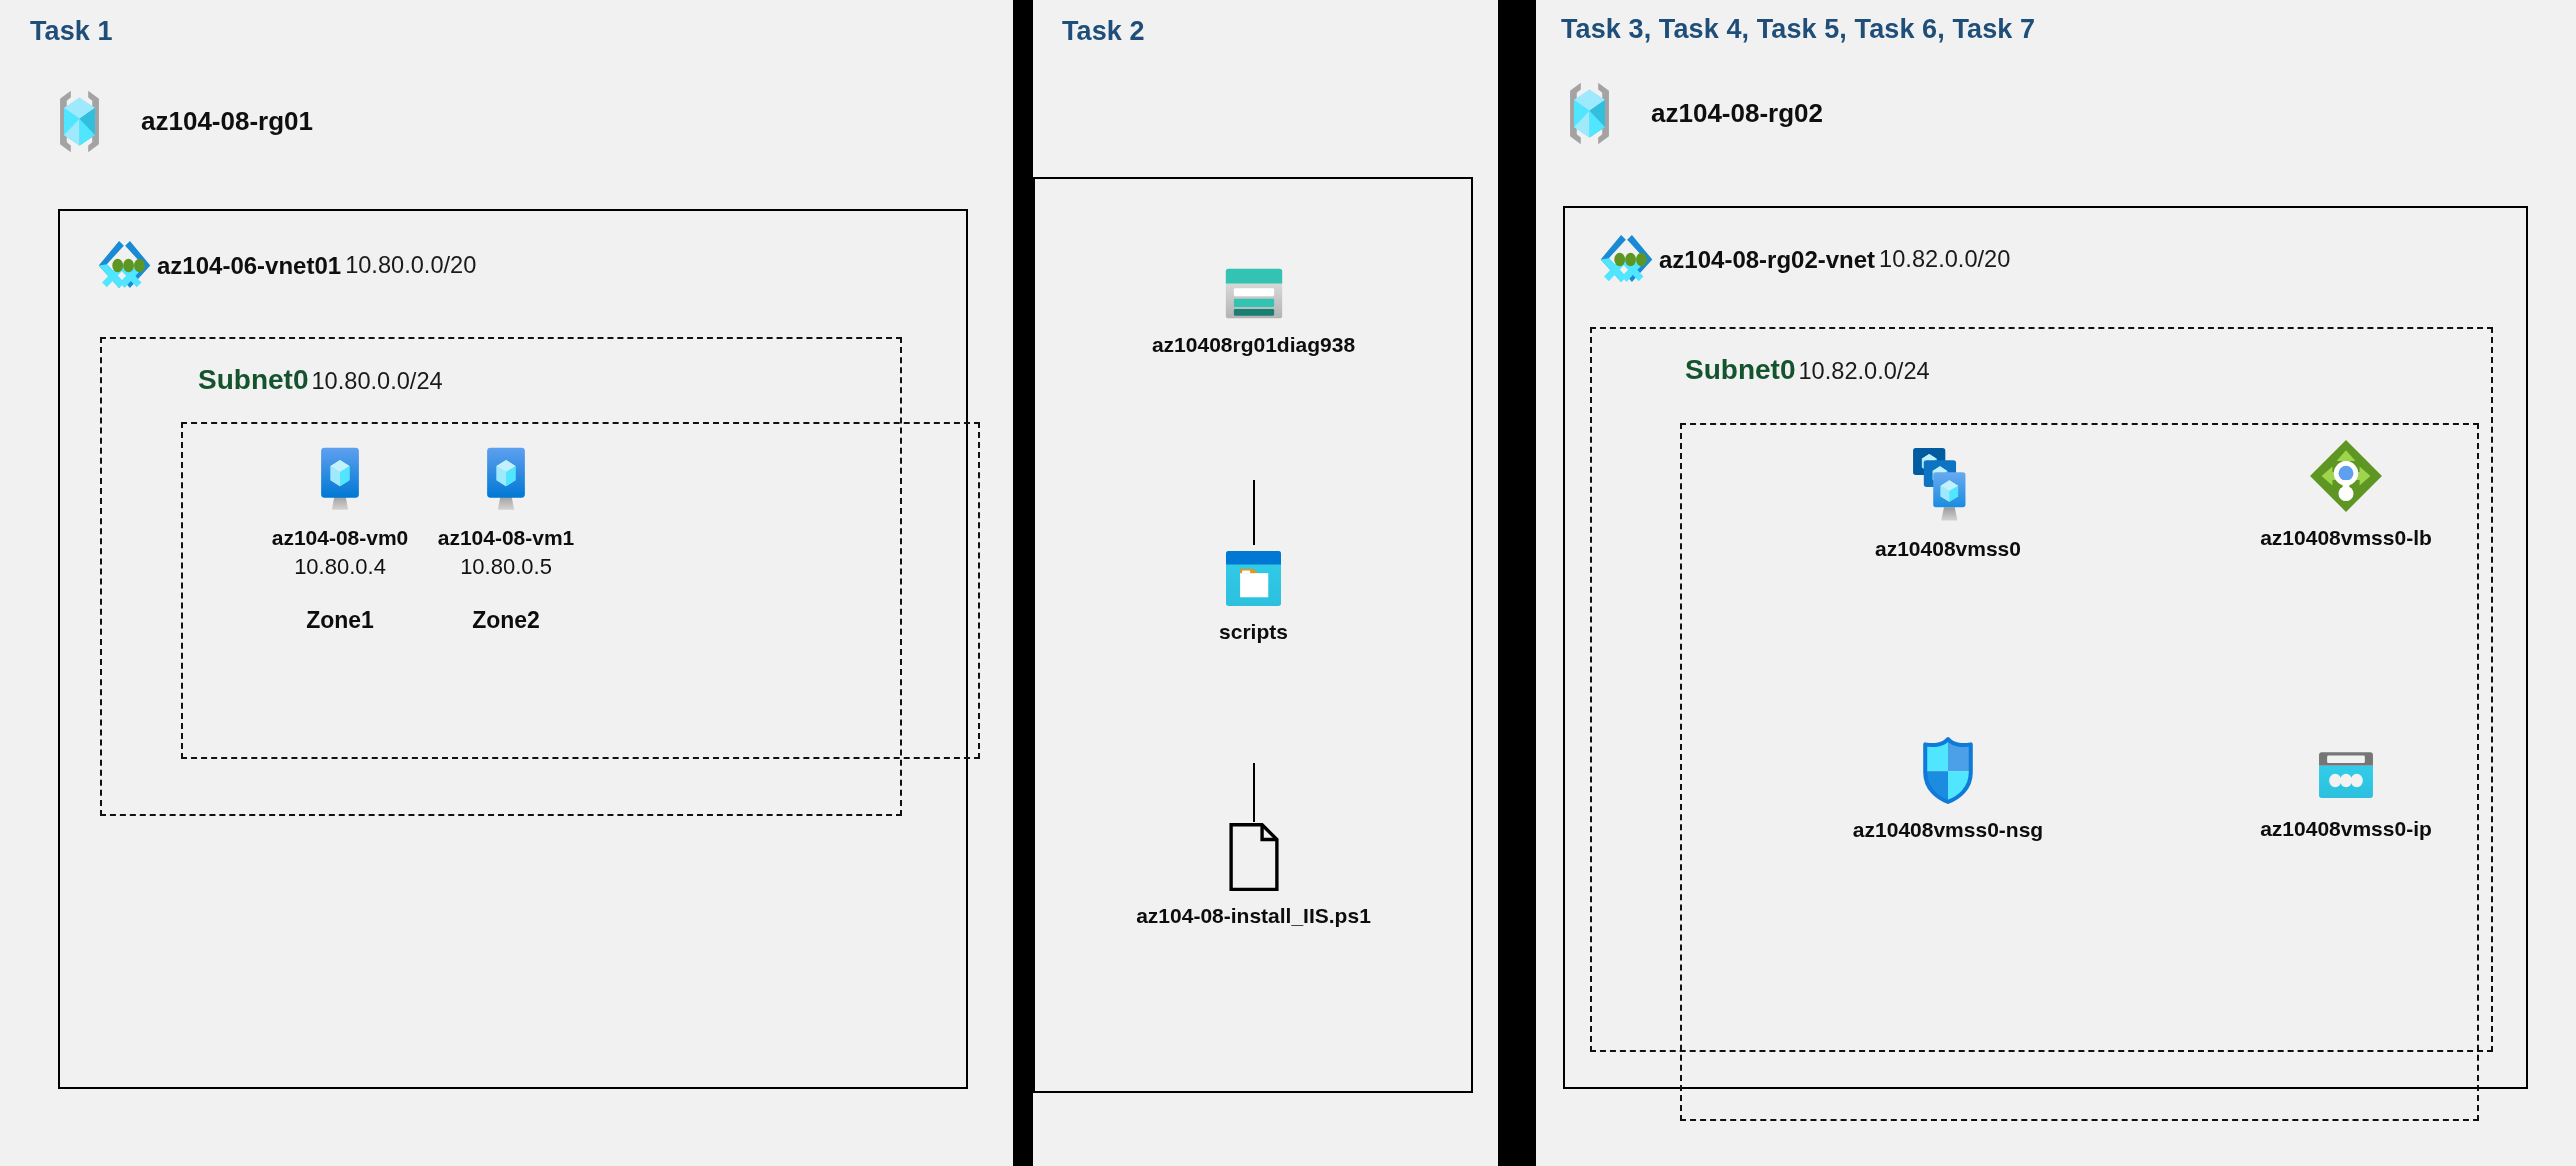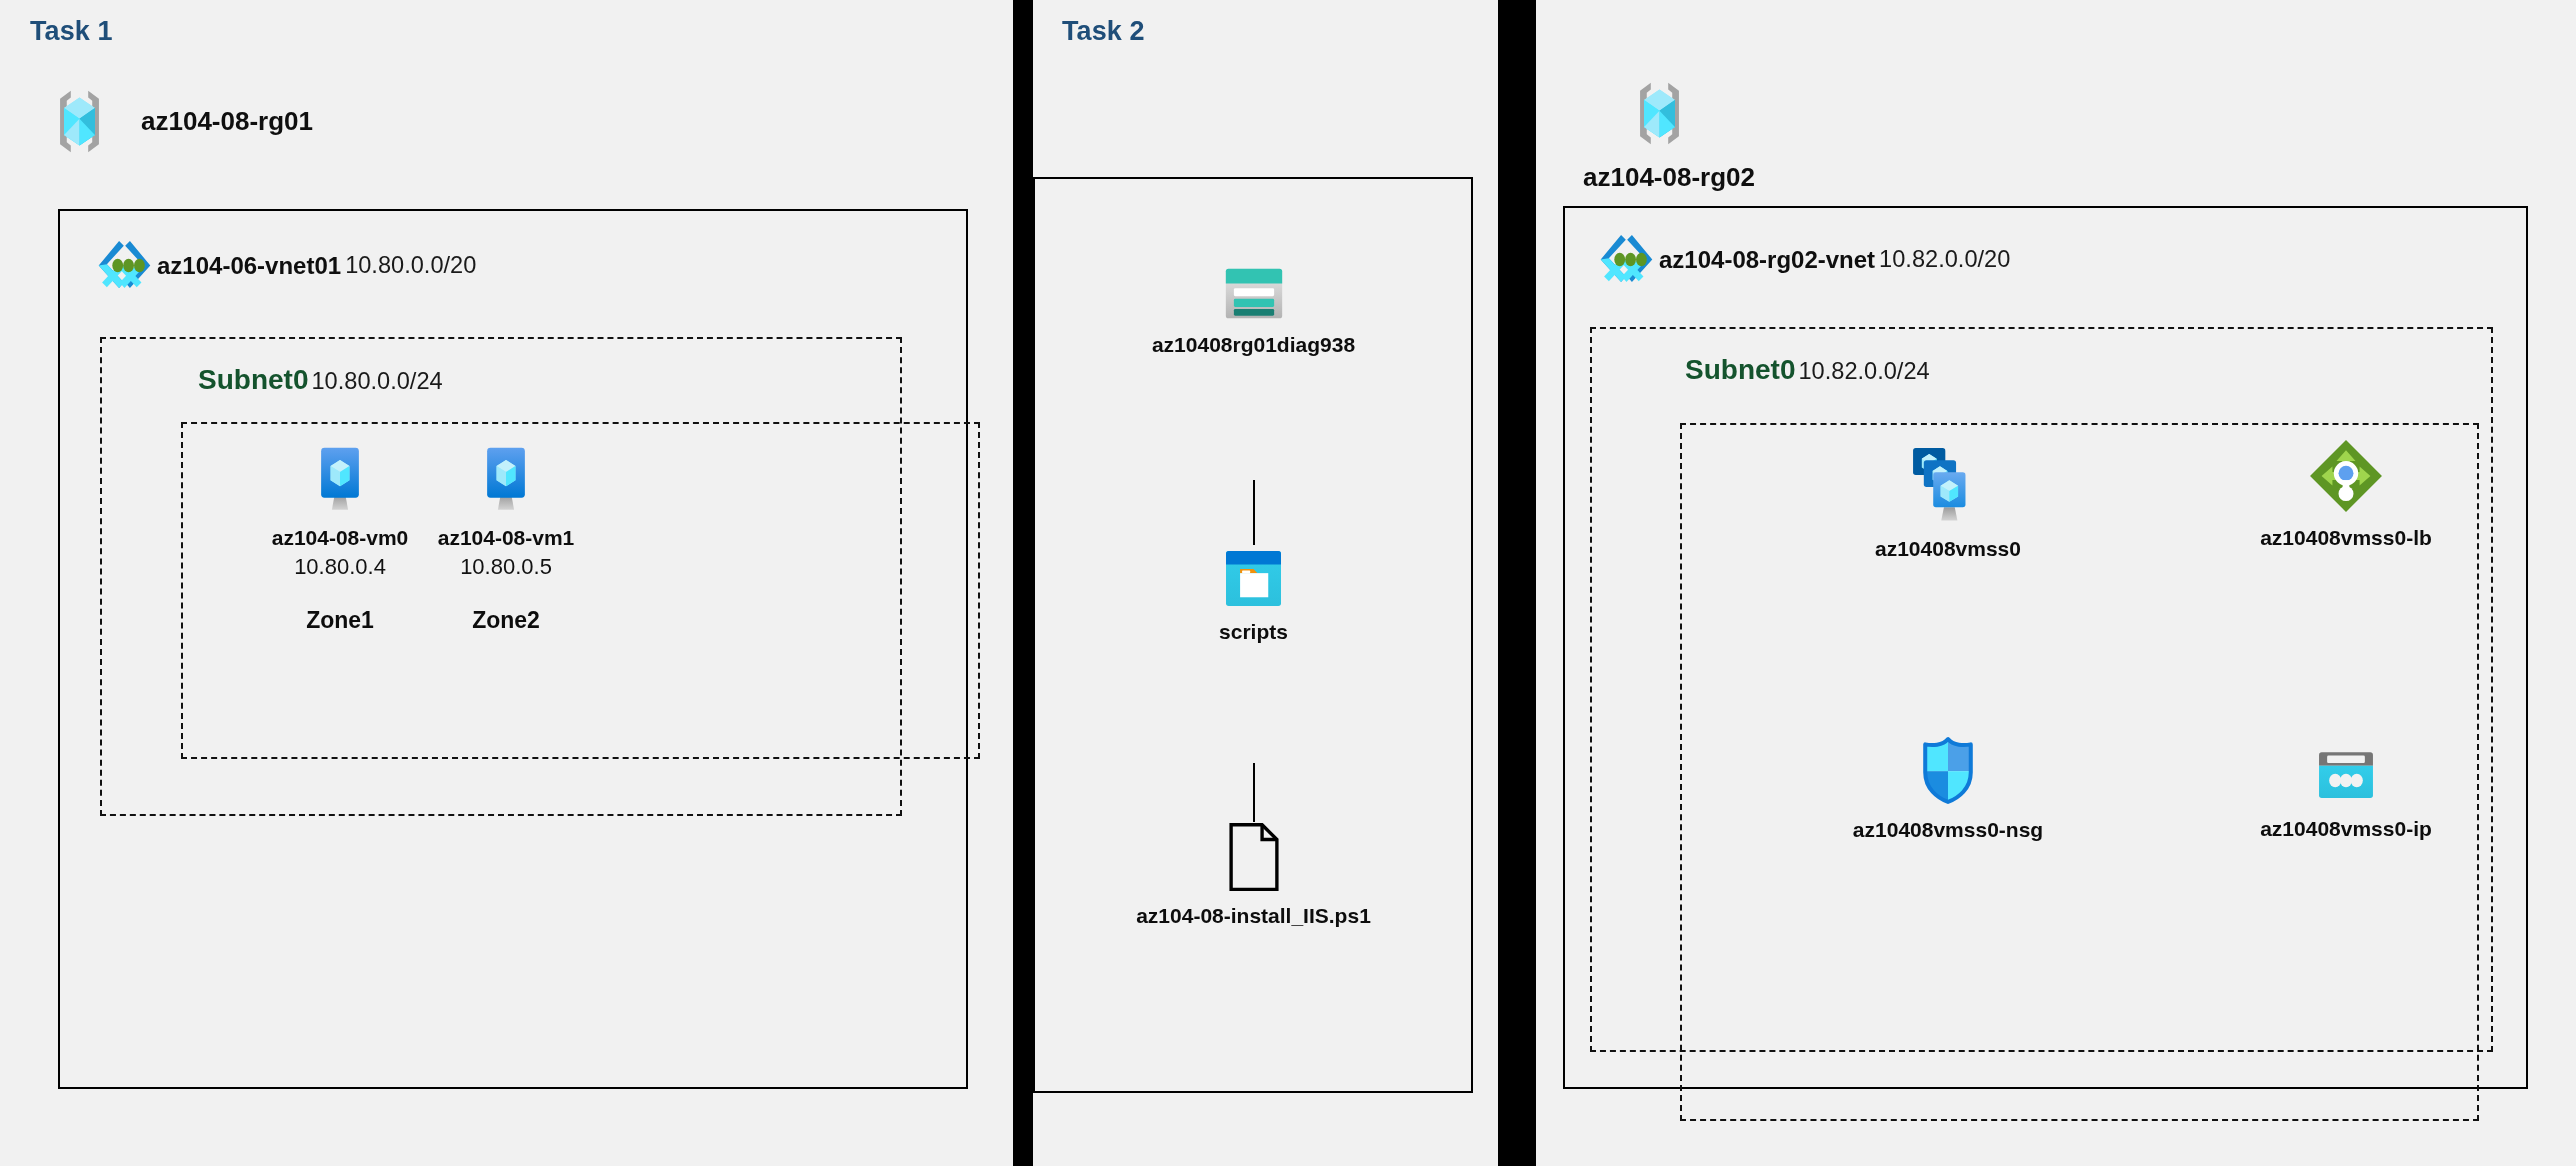--- a/index.html
+++ b/index.html
@@ -39,21 +39,21 @@
     letter-spacing: 0.1px;
     white-space: nowrap;
   }
   #title-task1 { left: 30px;  top: 16px; }
   #title-task2 { left: 1062px; top: 16px; }
   #title-task3 { left: 1561px; top: 13.5px; }
 
   
   .rg-row { position: absolute; display: flex; align-items: center; gap: 15px; }
   #rg-row-1 { left: 53px;  top: 88px; }
-  #rg-row-2 { left: 1563px; top: 80px; flex-direction: column; }
+  #rg-row-2 { left: 1563px; top: 80px; }
   .rg-name { font-size: 26px; font-weight: bold; color: #0f0f0f; white-space: nowrap; margin-left: 20px; }
 
   
   .solid-box {
     position: absolute;
     border: 2.7px solid #000000;
     background: #f1f1f1;
   }
   #vnet-box-1 { left: 58px;  top: 209px; width: 910px; height: 880px; }
   #vnet-box-2 { left: 1563px; top: 206px; width: 965px; height: 883px; }
@@ -295,20 +295,21 @@
       <svg width="54" height="70" viewBox="0 0 80 104">
         <path d="M6 4 H52 L74 26 V100 H6 Z" fill="#f1f1f1" stroke="#000000" stroke-width="5" stroke-linejoin="miter"></path>
         <path d="M52 4 V26 H74" fill="none" stroke="#000000" stroke-width="5"></path>
       </svg>
     </span>
     <span class="node-title">az104-08-install_IIS.ps1</span>
   </div>
 
   <div class="panel" id="panel-task3"></div>
 
+  <div class="task-title" id="title-task3">Task 3, Task 4, Task 5, Task 6, Task 7</div>
 
   <div class="rg-row" id="rg-row-2">
     <span class="icon-wrap">
       <svg width="53" height="67" viewBox="0 0 78 100">
         <path d="M26 4 L10 16 L10 84 L26 96 L26 86 L20 81 L20 19 L26 14 Z" fill="#a3a3a3"></path>
         <path d="M52 4 L68 16 L68 84 L52 96 L52 86 L58 81 L58 19 L52 14 Z" fill="#a3a3a3"></path>
         <path d="M39 14 L62 30 L62 70 L39 86 L16 70 L16 30 Z" fill="#9ee9fb"></path>
         <path d="M39 14 L62 30 L39 46 L16 30 Z" fill="#9ee9fb"></path>
         <path d="M16 30 L39 46 L39 86 L16 70 Z" fill="#50e6ff"></path>
         <path d="M62 30 L62 70 L39 86 L39 46 Z" fill="#32bedd"></path>

